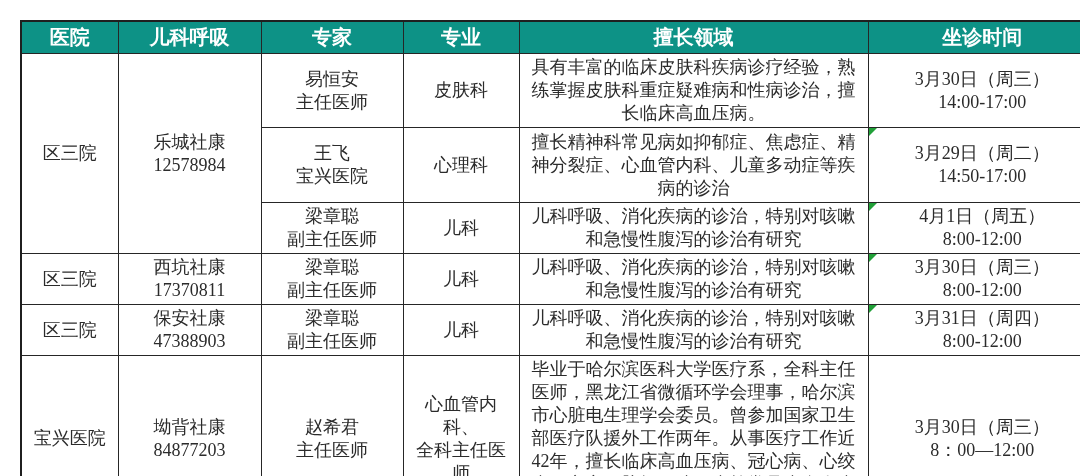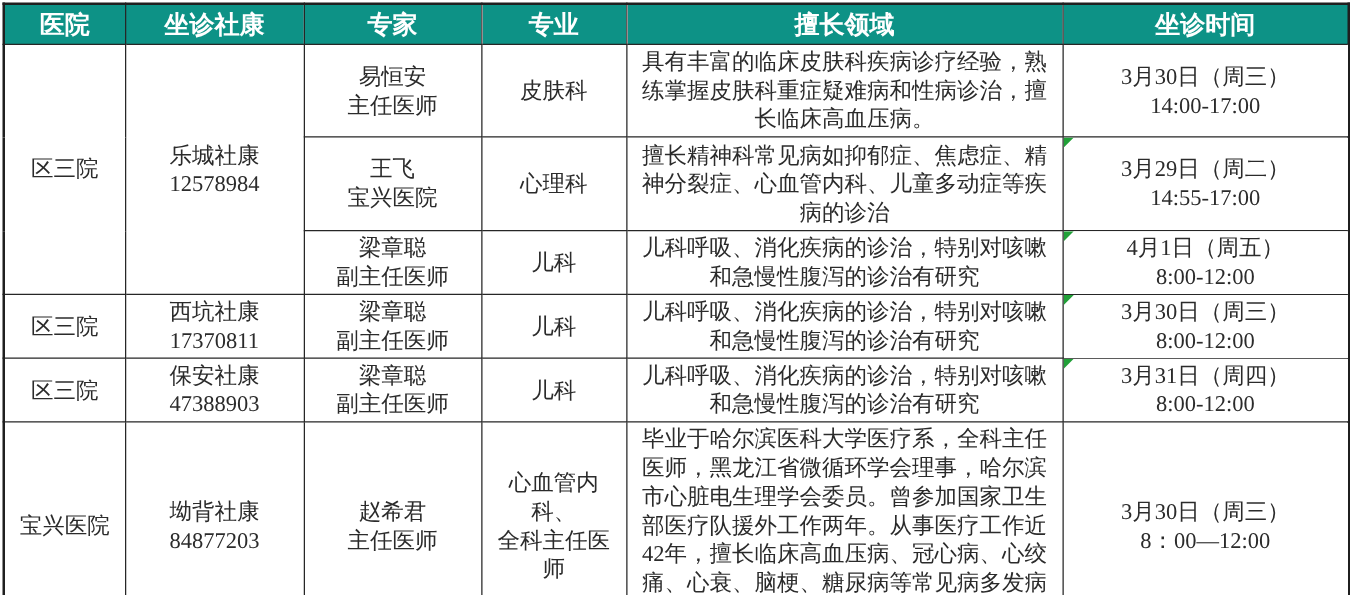--- a/index.html
+++ b/index.html
@@ -7,21 +7,21 @@
     padding: 0;
     background: #ffffff;
     width: 1080px;
     height: 476px;
     overflow: hidden;
   }
   .wrap {
     width: 872px;
     height: 476px;
     box-sizing: border-box;
-    padding: 2px;
+    padding: 20px;
     background: #ffffff;
   }
   table.schedule {
     border-collapse: collapse;
     table-layout: fixed;
     width: 1076px;
     height: 472px;
     font-family: "Liberation Serif", "DejaVu Serif", serif;
     border: 2px solid #1f1f1f;
   }
@@ -83,21 +83,21 @@
       <col style="width:97px">
       <col style="width:143px">
       <col style="width:142px">
       <col style="width:116px">
       <col style="width:349px">
       <col style="width:229px">
     </colgroup>
     <thead>
       <tr class="hr-head">
         <th>医院</th>
-        <th>坐诊社康</th>
+        <th>儿科呼吸</th>
         <th>专家</th>
         <th>专业</th>
         <th>擅长领域</th>
         <th>坐诊时间</th>
       </tr>
     </thead>
     <tbody>
       <tr class="r0">
         <td rowspan="3">区三院</td>
         <td rowspan="3">乐城社康
@@ -108,21 +108,21 @@
         <td class="expertise">具有丰富的临床皮肤科疾病诊疗经验，熟练掌握皮肤科重症疑难病和性病诊治，擅长临床高血压病。</td>
         <td class="time">3月30日（周三）
 14:00-17:00</td>
       </tr>
       <tr class="r1">
         <td>王飞
 宝兴医院</td>
         <td>心理科</td>
         <td class="expertise">擅长精神科常见病如抑郁症、焦虑症、精神分裂症、心血管内科、儿童多动症等疾病的诊治</td>
         <td class="time"><span class="flag-tri"></span><span>3月29日（周二）
-14:55-17:00</span></td>
+14:50-17:00</span></td>
       </tr>
       <tr class="r2">
         <td>梁章聪
 副主任医师</td>
         <td>儿科</td>
         <td class="expertise">儿科呼吸、消化疾病的诊治，特别对咳嗽和急慢性腹泻的诊治有研究</td>
         <td class="time"><span class="flag-tri"></span><span>4月1日（周五）
 8:00-12:00</span></td>
       </tr>
       <tr class="r3">

